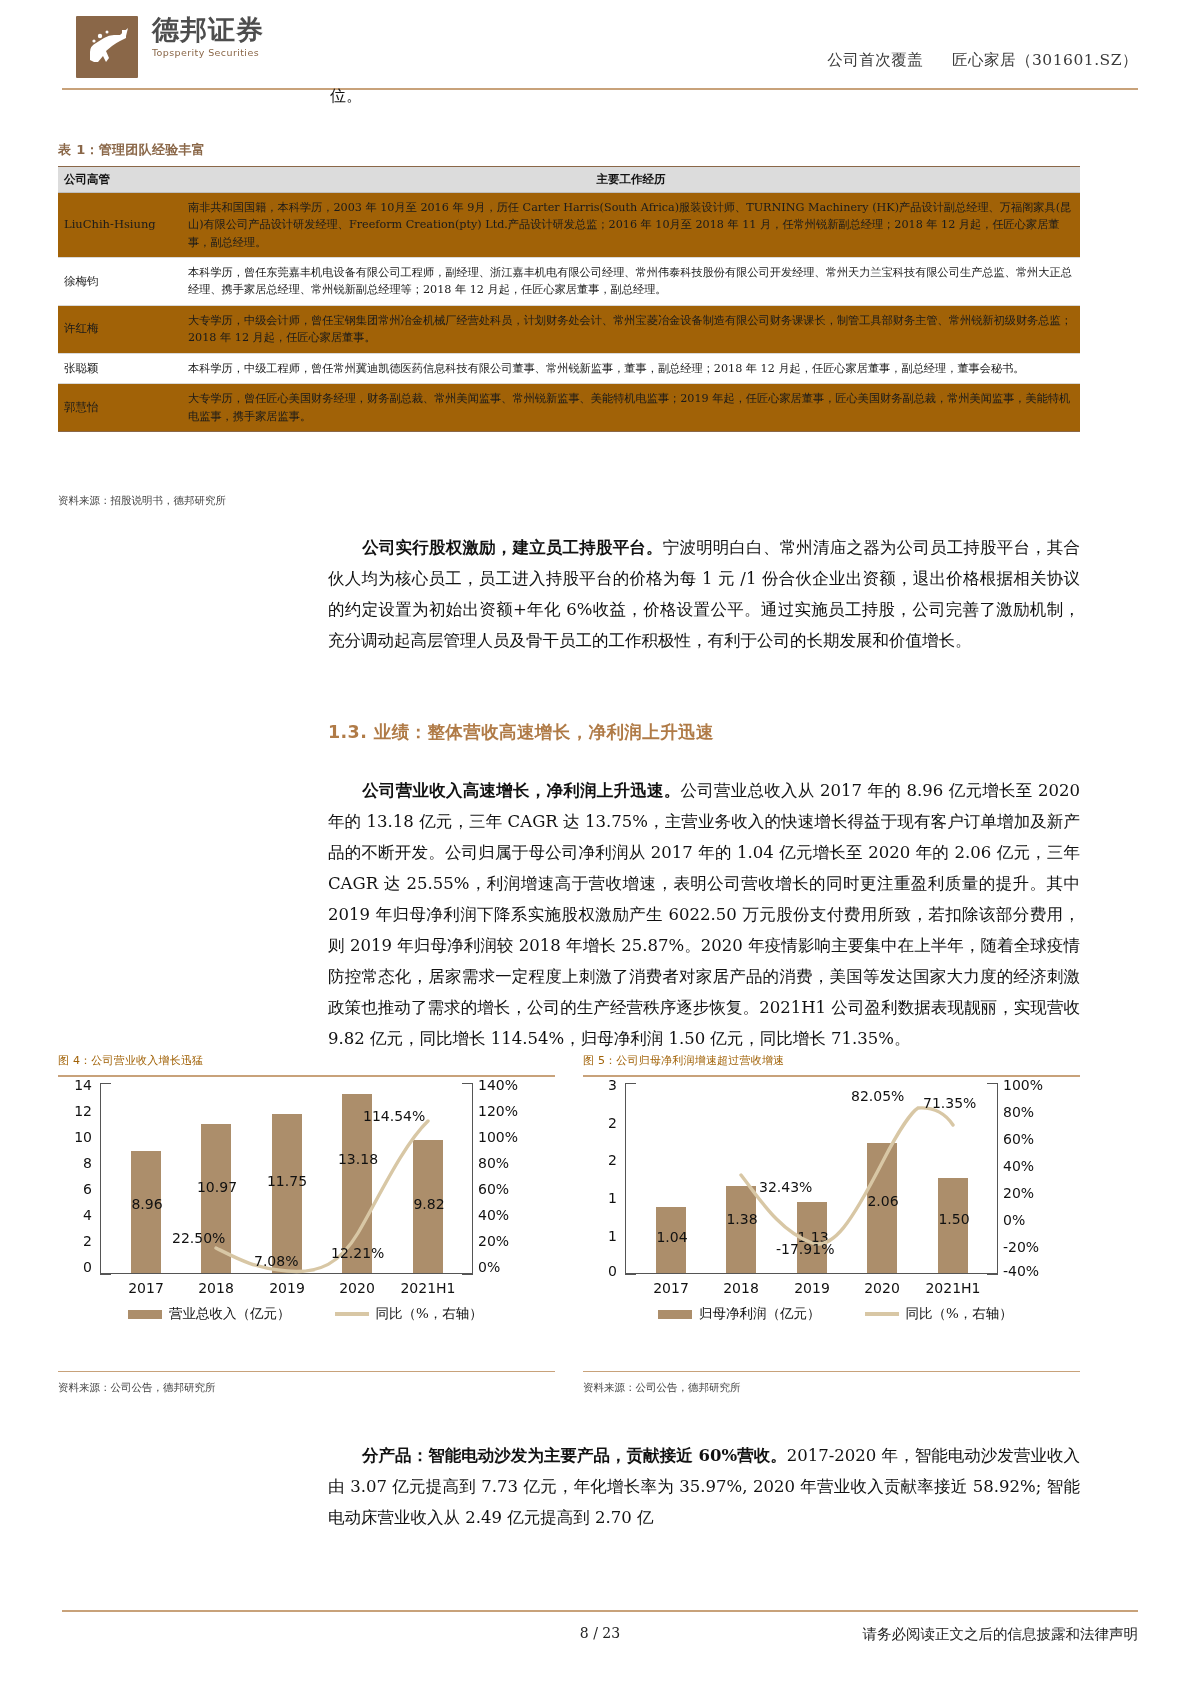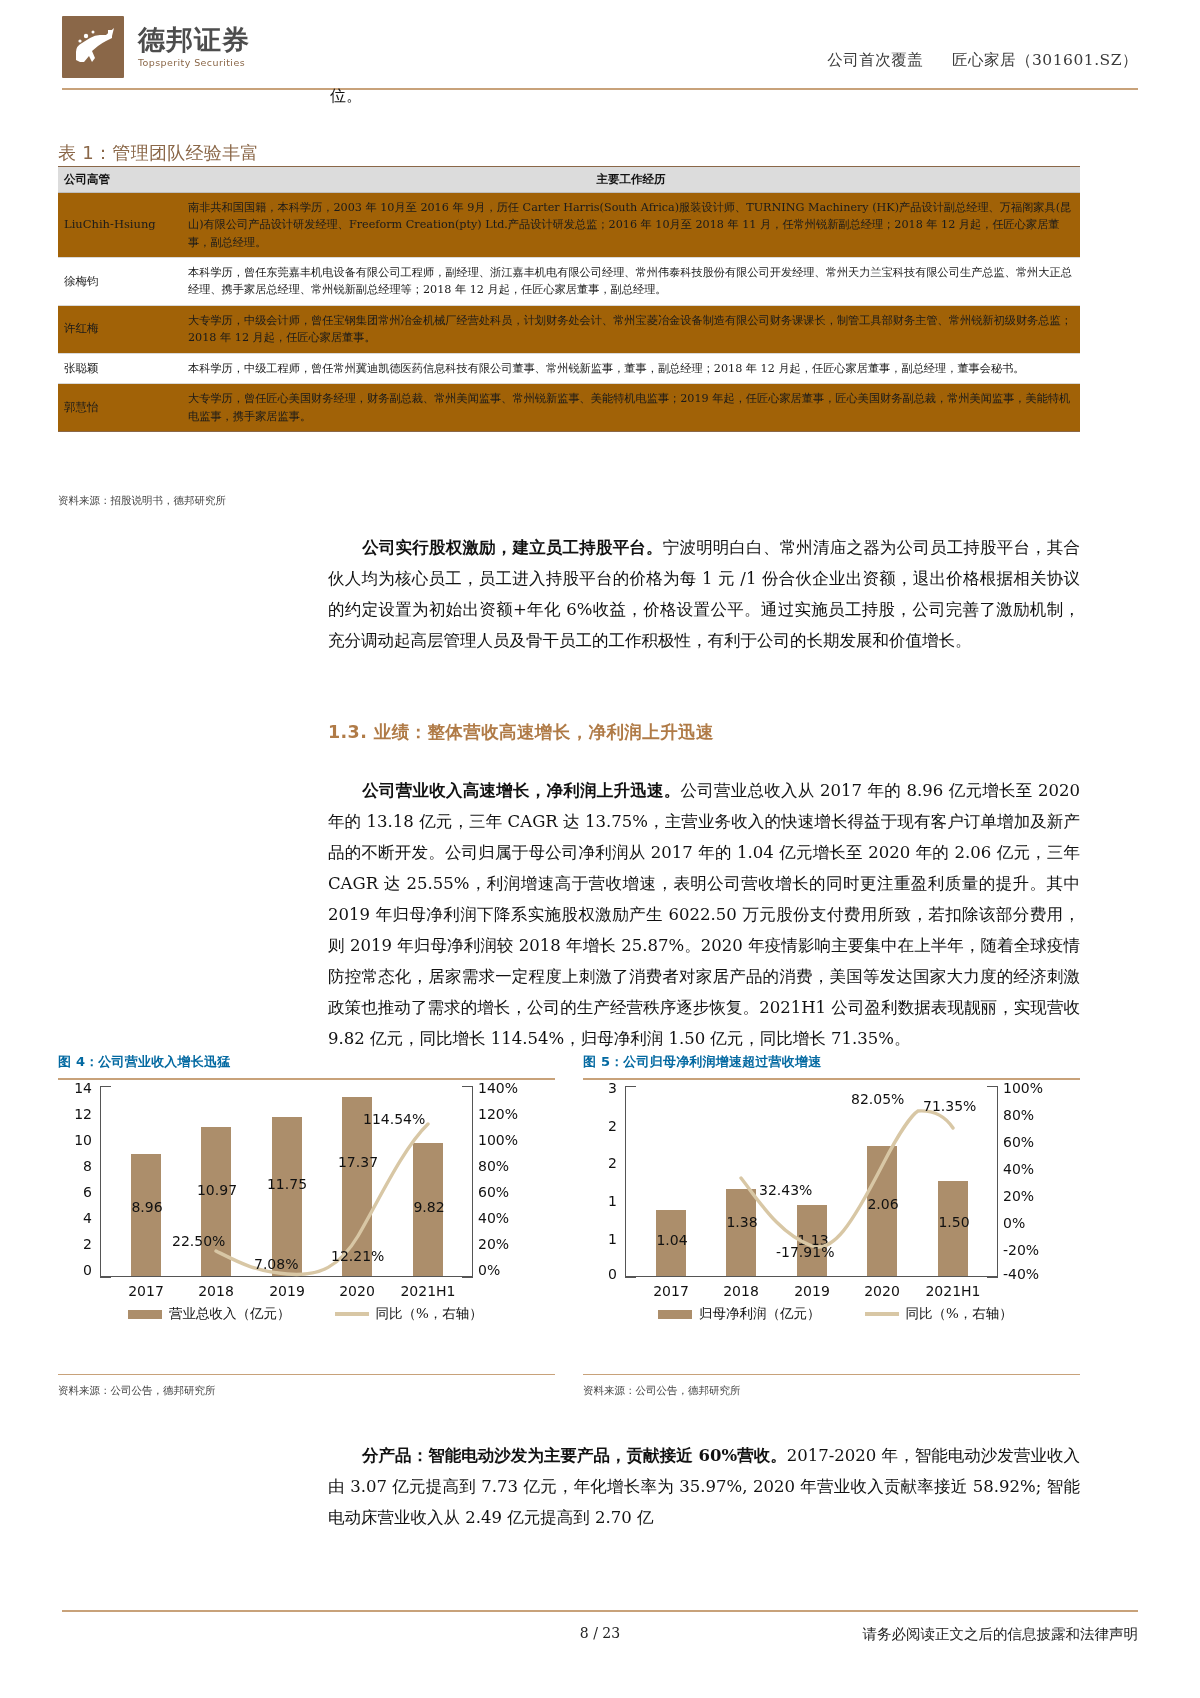--- a/index.html
+++ b/index.html
@@ -8,37 +8,37 @@
     background:#ffffff;
     font-family:"DejaVu Sans","Liberation Sans",sans-serif;
     color:#1a1a1a;
     position:relative;
     overflow:hidden;
   }
   .page{position:relative;width:1200px;height:1698px;}
 
   
   .header{position:absolute;left:0;top:0;width:1200px;height:96px;}
-  .logo-wrap{position:absolute;left:62px;top:16px;display:flex;align-items:center;gap:14px;}
+  .logo-wrap{position:absolute;left:76px;top:16px;display:flex;align-items:flex-start;gap:14px;}
   .logo-mark{width:62px;height:62px;background:#8a6748;position:relative;border-radius:1px;}
   .logo-mark svg{position:absolute;left:0;top:0;}
   .logo-text{display:flex;flex-direction:column;line-height:1;}
   .logo-cn{font-family:"DejaVu Sans","Liberation Sans",sans-serif;font-size:27px;font-weight:bold;color:#4d4d4d;letter-spacing:1px;}
   .logo-en{font-size:9.5px;color:#8a6748;letter-spacing:.4px;margin-top:5px;}
   .header-right{position:absolute;right:62px;top:50px;font-size:15.5px;color:#3a3a3a;
     font-family:"DejaVu Serif","Liberation Serif",serif;letter-spacing:.5px;white-space:nowrap;}
   .header-right .gap{display:inline-block;width:18px;}
   .header-rule{position:absolute;left:62px;top:88px;width:1076px;height:2px;background:#c8a27a;}
 
   
   .cont-line{position:absolute;left:330px;top:86px;font-size:16px;
     font-family:"DejaVu Serif","Liberation Serif",serif;color:#111;}
 
   
-  .tbl-title{position:absolute;left:58px;top:141px;font-size:18px;font-weight:normal;color:#8a6748;letter-spacing:.3px;}
+  .tbl-title{position:absolute;left:58px;top:141px;font-size:13px;font-weight:bold;color:#8a6748;letter-spacing:.3px;}
   table.mtbl{position:absolute;left:58px;top:166px;width:1022px;border-collapse:collapse;table-layout:fixed;}
   table.mtbl th{background:#dcdcdc;color:#111;font-size:11.5px;font-weight:bold;text-align:left;
     padding:5px 6px;border-top:1.6px solid #8a6748;border-bottom:1px solid #bfbfbf;}
   table.mtbl th.c{text-align:center;}
   table.mtbl td{font-size:11.2px;line-height:1.55;padding:6px 6px;vertical-align:middle;
     font-family:"DejaVu Serif","Liberation Serif",serif;border-bottom:1px solid #d9d9d9;}
   table.mtbl tr.alt td{background:#a16207;}
   table.mtbl td.nm{font-size:11.5px;white-space:nowrap;}
   table.mtbl tr:last-child td{border-bottom:1.4px solid #8a6748;}
   .tbl-src{position:absolute;left:58px;top:494px;font-size:10.5px;color:#444;}
@@ -46,21 +46,21 @@
   
   .para{position:absolute;width:752px;left:328px;
     font-family:"DejaVu Serif","Liberation Serif",serif;
     font-size:16.5px;line-height:31px;text-align:justify;color:#111;}
   .para b{font-weight:bold;}
   .indent{display:inline-block;width:34px;}
   .sec-head{position:absolute;left:328px;top:720px;font-size:17.5px;font-weight:bold;color:#b07b47;letter-spacing:.4px;}
 
   
   .fig{position:absolute;width:497px;}
-  .fig-title{font-size:13px;font-weight:bold;color:#0369a1;letter-spacing:.2px;}
+  .fig-title{font-size:11px;font-weight:normal;color:#a16207;letter-spacing:.2px;}
   .fig-rule{height:1.6px;background:#c8a27a;margin-top:7px;}
   .fig-bottomrule{height:1.6px;background:#c8a27a;margin-top:4px;}
   .fig-src{font-size:10.5px;color:#444;margin-top:9px;}
   .chart-area{position:relative;height:228px;margin-top:6px;}
 
   .yaxis{position:absolute;font-size:14px;color:#111;text-align:right;width:34px;}
   .yaxis-r{position:absolute;font-size:14px;color:#111;text-align:left;width:52px;}
   .axis-bracket{position:absolute;border:1.6px solid #555;}
   .bar{position:absolute;background:#ac8e6b;}
   .blabel{position:absolute;font-size:14px;color:#111;text-align:center;white-space:nowrap;}
@@ -179,21 +179,21 @@
 
       <div class="bar" style="left:73px;  top:68px;  width:30px; height:122px;"></div>
       <div class="bar" style="left:143px; top:41px;  width:30px; height:149px;"></div>
       <div class="bar" style="left:214px; top:31px;  width:30px; height:159px;"></div>
       <div class="bar" style="left:284px; top:11px;  width:30px; height:179px;"></div>
       <div class="bar" style="left:355px; top:57px;  width:30px; height:133px;"></div>
 
       <div class="blabel" style="left:58px; top:113px; width:62px;">8.96</div>
       <div class="blabel" style="left:126px;top:96px;  width:66px;">10.97</div>
       <div class="blabel" style="left:196px;top:90px;  width:66px;">11.75</div>
-      <div class="blabel" style="left:267px;top:68px;  width:66px;">17.37</div>
+      <div class="blabel" style="left:267px;top:68px;  width:66px;">13.18</div>
       <div class="blabel" style="left:338px;top:113px; width:66px;">9.82</div>
 
       <svg style="position:absolute;left:0;top:0;" width="420" height="195">
         <path d="M158,165 C180,176 196,185 229,188 C262,191 282,180 300,150 C320,116 345,62 370,38" fill="none" stroke="#d8c7a5" stroke-width="3.4" stroke-linecap="round"></path>
       </svg>
 
       <div class="plabel" style="left:114px;top:147px;">22.50%</div>
       <div class="plabel" style="left:196px;top:170px;">7.08%</div>
       <div class="plabel" style="left:273px;top:162px;text-align:center;">12.21%</div>
       <div class="plabel" style="left:305px;top:25px;">114.54%</div>

